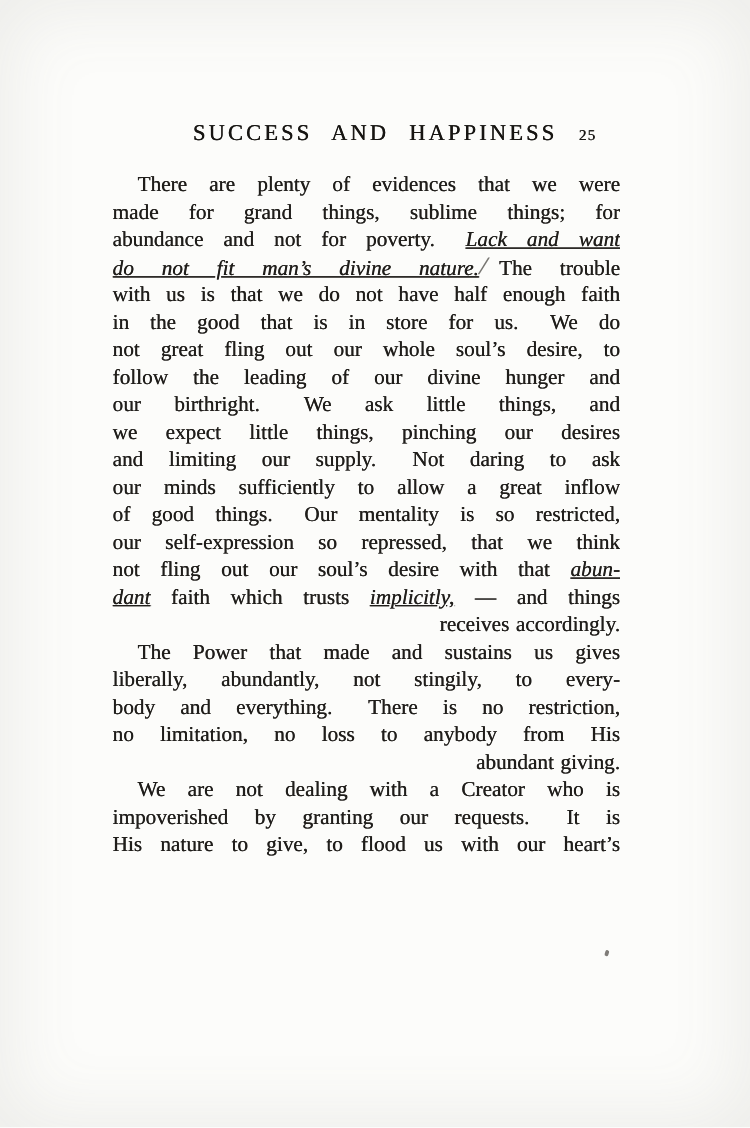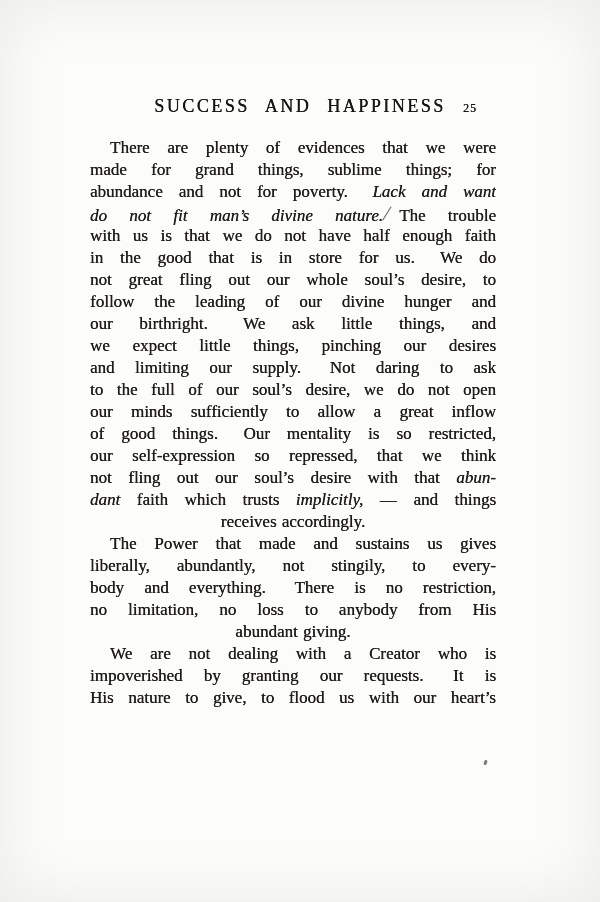--- a/index.html
+++ b/index.html
@@ -52,39 +52,40 @@
     top: 137px;
     left: 78px;
     width: 406px;
     margin-left: 12px;
   }
   .bl {
     height: 22px;
     line-height: 22px;
     font-size: 17px;
     overflow: hidden;
-    text-align: center;
+    text-align: right;
     text-shadow: 0.25px 0 0 currentColor;
     word-spacing: 1px;
   }
   .bl.j {
     text-align: justify;
   }
   .bl.j::after {
     content: "";
     display: inline-block;
     width: 100%;
     height: 0;
     vertical-align: top;
   }
   .bl.ind {
     text-indent: 20px;
   }
   .it {
     font-style: italic;
+    text-decoration: underline;
   }
   .pencil {
     font-style: italic;
     font-weight: bold;
     color: #787672;
     text-shadow: none;
     display: inline-block;
     transform: skewX(-6deg) translateY(-1px);
     font-size: 20px;
     margin: 0 1px 0 1px;
@@ -115,21 +116,20 @@
       <div class="bl j"><span>made for grand things, sublime things; for</span></div>
       <div class="bl j"><span>abundance and not for poverty.  </span><span class="it">Lack and want</span></div>
       <div class="bl j"><span class="it">do not fit man’s divine nature.</span><span class="pencil">/</span><span> The trouble</span></div>
       <div class="bl j"><span>with us is that we do not have half enough faith</span></div>
       <div class="bl j"><span>in the good that is in store for us.  We do</span></div>
       <div class="bl j"><span>not great fling out our whole soul’s desire, to</span></div>
       <div class="bl j"><span>follow the leading of our divine hunger and</span></div>
       <div class="bl j"><span>our birthright.  We ask little things, and</span></div>
       <div class="bl j"><span>we expect little things, pinching our desires</span></div>
       <div class="bl j"><span>and limiting our supply.  Not daring to ask</span></div>
-      <div class="bl j"><span>to the full of our soul’s desire, we do not open</span></div>
       <div class="bl j"><span>our minds sufficiently to allow a great inflow</span></div>
       <div class="bl j"><span>of good things.  Our mentality is so restricted,</span></div>
       <div class="bl j"><span>our self-expression so repressed, that we think</span></div>
       <div class="bl j"><span>not fling out our soul’s desire with that </span><span class="it">abun-</span></div>
       <div class="bl j"><span class="it">dant</span><span> faith which trusts </span><span class="it">implicitly,</span><span> — and things</span></div>
       <div class="bl"><span>receives accordingly.</span></div>
       <div class="bl j ind"><span>The Power that made and sustains us gives</span></div>
       <div class="bl j"><span>liberally, abundantly, not stingily, to every-</span></div>
       <div class="bl j"><span>body and everything.  There is no restriction,</span></div>
       <div class="bl j"><span>no limitation, no loss to anybody from His</span></div>

